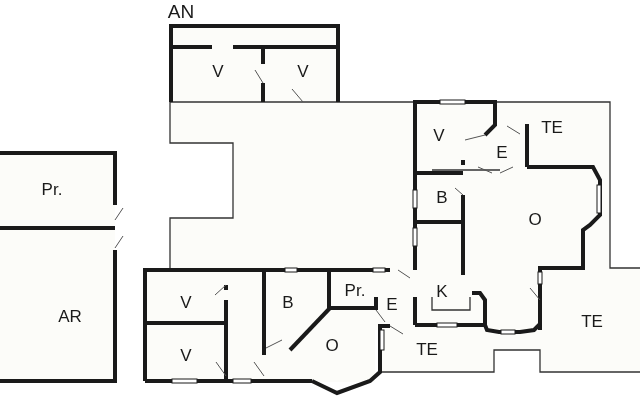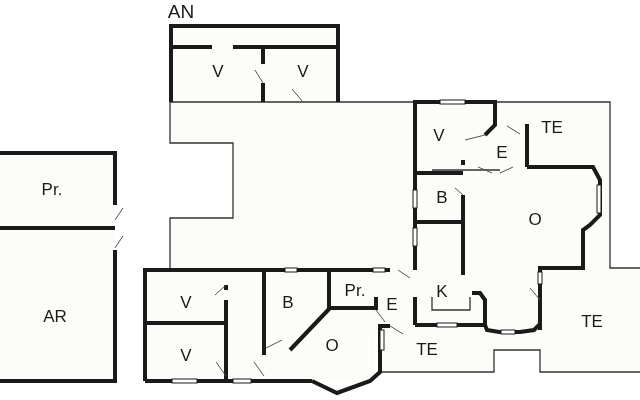--- a/index.html
+++ b/index.html
@@ -94,21 +94,21 @@
     <line x1="390" y1="326" x2="403" y2="334"></line>
     <line x1="398" y1="270" x2="410" y2="278"></line>
     <line x1="540" y1="300" x2="530" y2="288"></line>
   </g>
 </svg>
 
 <div class="lbl m" style="left:181px;top:12px">AN</div>
 <div class="lbl s" style="left:218px;top:72px">V</div>
 <div class="lbl s" style="left:303px;top:72px">V</div>
 <div class="lbl s" style="left:52px;top:190px">Pr.</div>
-<div class="lbl s" style="left:55px;top:317px">AR</div>
+<div class="lbl s" style="left:70px;top:317px">AR</div>
 <div class="lbl s" style="left:439px;top:136px">V</div>
 <div class="lbl s" style="left:502px;top:153px">E</div>
 <div class="lbl s" style="left:552px;top:128px">TE</div>
 <div class="lbl s" style="left:442px;top:198px">B</div>
 <div class="lbl s" style="left:535px;top:220px">O</div>
 <div class="lbl s" style="left:186px;top:303px">V</div>
 <div class="lbl s" style="left:186px;top:356px">V</div>
 <div class="lbl s" style="left:288px;top:303px">B</div>
 <div class="lbl s" style="left:355px;top:291px">Pr.</div>
 <div class="lbl s" style="left:392px;top:305px">E</div>

